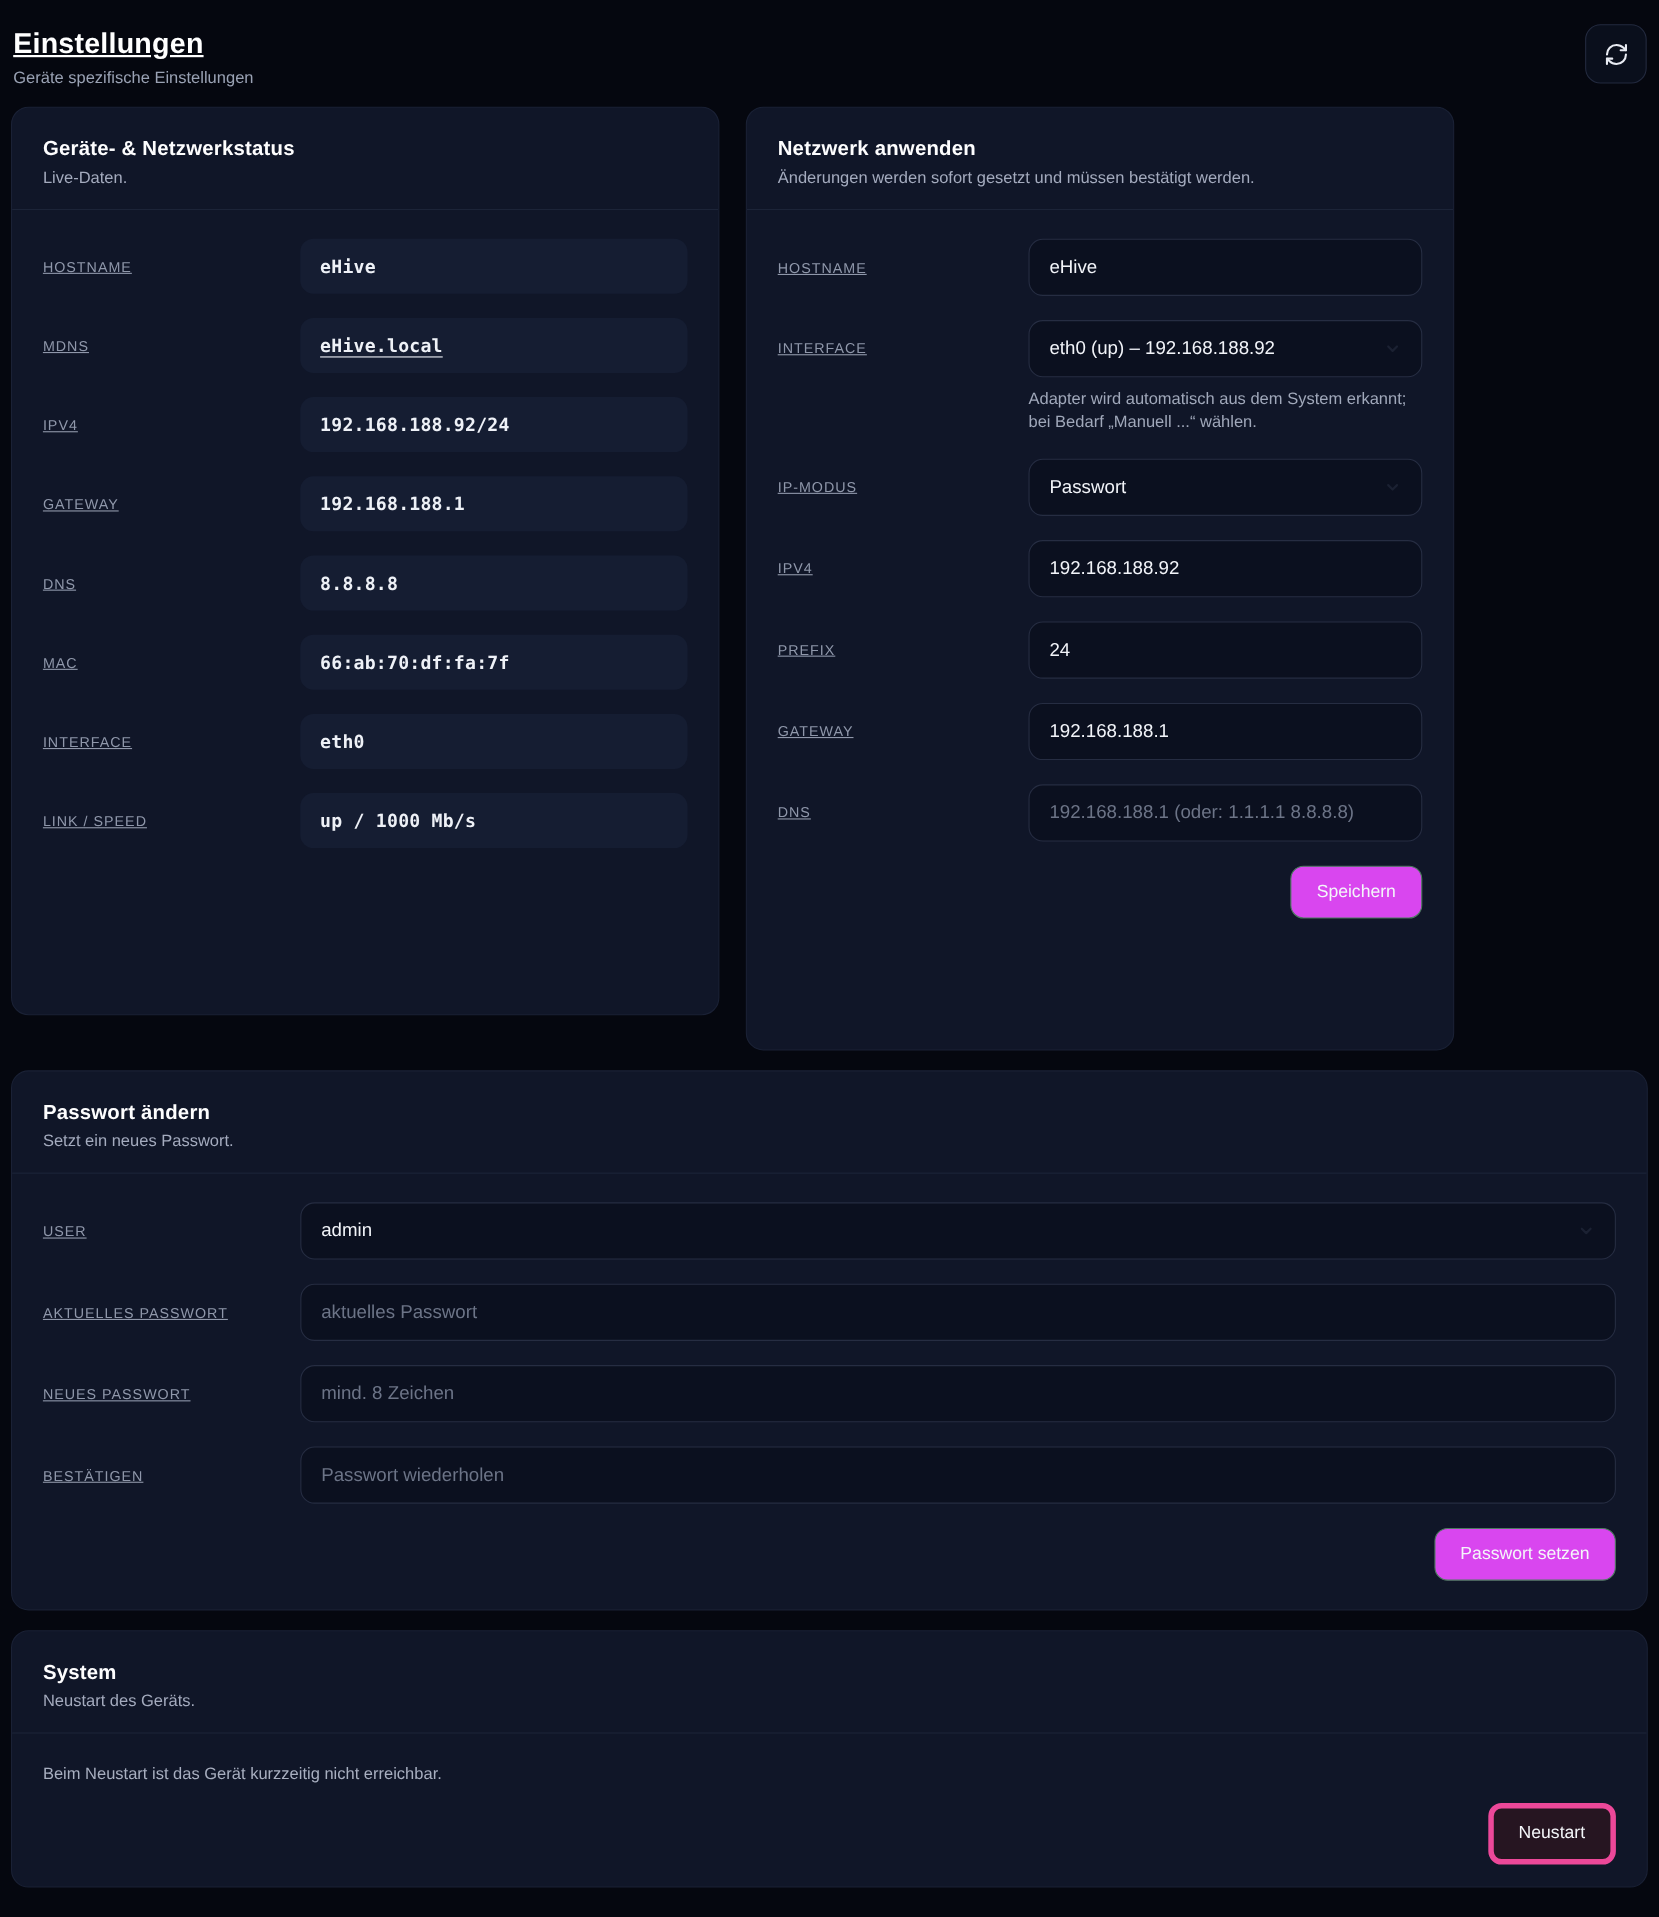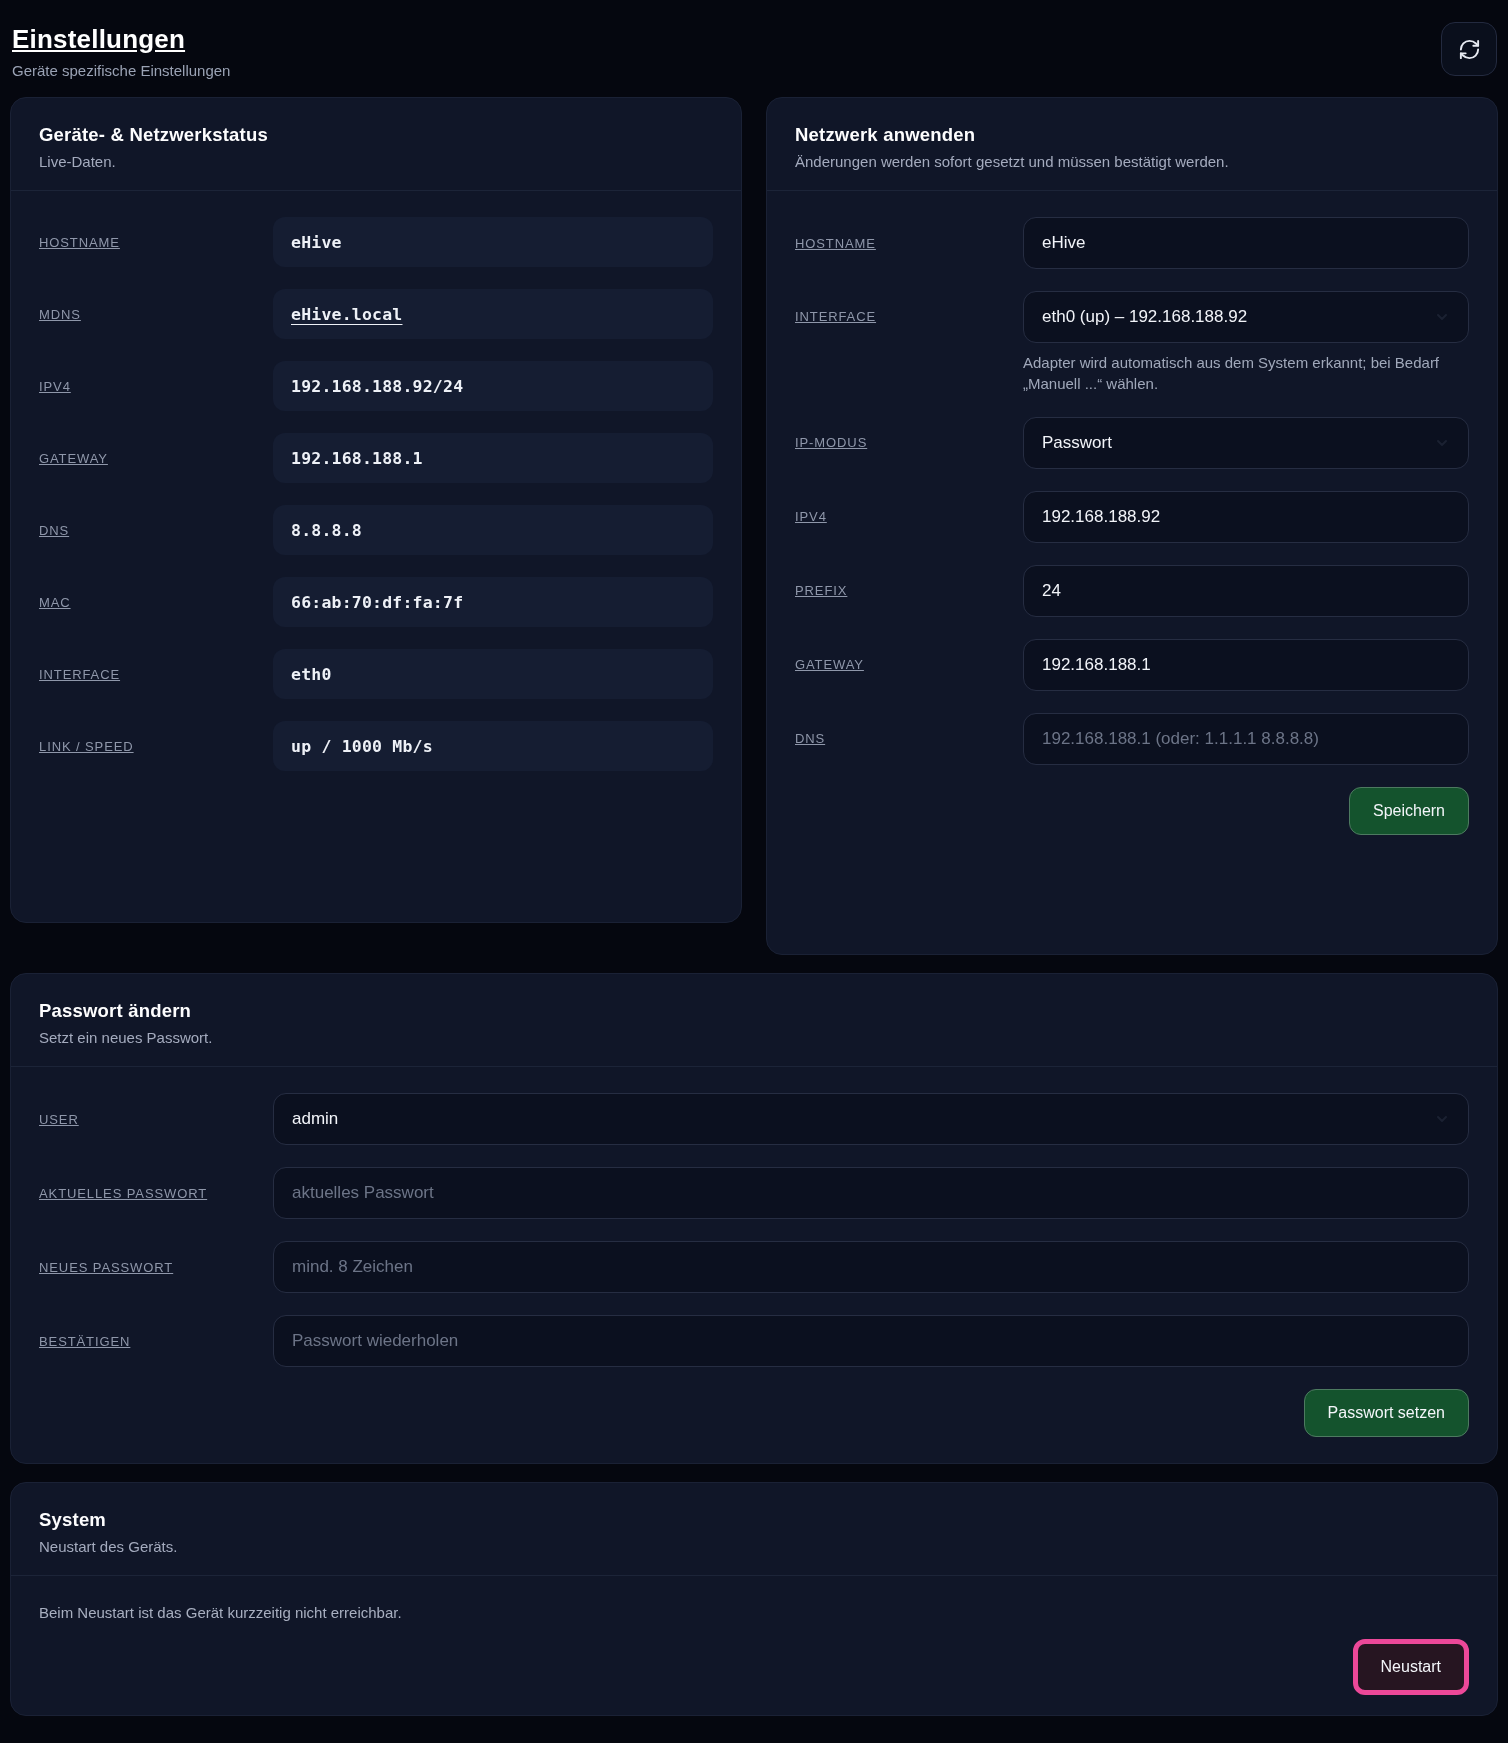--- a/index.html
+++ b/index.html
@@ -30,21 +30,21 @@
     background:#101628;border:1px solid #1a2135;border-radius:16px;
     overflow:hidden;
   }
   .card-head{padding:26px 28px 20px 28px;border-bottom:1px solid #1c2438;}
   .card-head h2{margin:0;font-size:18.5px;font-weight:700;color:#fdfdfe;letter-spacing:.2px;}
   .card-head .sub{margin-top:7px;font-size:15px;color:#a4abbe;}
   .card-body{padding:26px 28px;}
   .card-foot{border-top:1px solid #1c2438;padding:18px 28px 22px 28px;font-size:15px;color:#9ba3b6;line-height:1.45;}
 
   .top-row{display:flex;gap:24px;align-items:flex-start;}
-  .top-row .card{width:732px;}
+  .top-row .card{width:644px;}
   #status-card{min-height:826px;}
 
   
   .frow{display:grid;grid-template-columns:234px 1fr;align-items:center;}
   .frow + .frow{margin-top:22px;}
   .flabel{
     font-size:13px;color:#8f97aa;letter-spacing:.9px;
     text-transform:uppercase;padding-right:10px;text-decoration:underline;
   }
   .frow.top-align{align-items:start;}
@@ -71,21 +71,21 @@
   }
   .fselect .chev{width:16px;height:16px;stroke:#1b2132;flex:0 0 auto;margin-left:12px;}
   .fhelp{margin-top:9px;font-size:15px;color:#a0a8ba;line-height:1.42;max-width:560px;}
   .net-grid .frow{grid-template-columns:228px 1fr;}
 
   .btn-row{display:flex;justify-content:flex-end;margin-top:22px;}
   .btn{
     border-radius:12px;font-size:16px;color:#f4f6fa;cursor:pointer;
     padding:14px 23px;font-family:"Liberation Sans", sans-serif;
   }
-  .btn-green{background:#14532d;border:1px solid #4d7a60;}
+  .btn-green{background:#d946ef;border:1px solid #4d7a60;}
   .btn-red{background:#261521;border:5px solid #ec4899;}
 
   
   .sys-note{font-size:15px;color:#a8afc0;margin-top:2px;}
   .sys-btn-row{display:flex;justify-content:flex-end;margin-top:18px;}
 </style>
 </head>
 <body>
 
 <div class="page">

